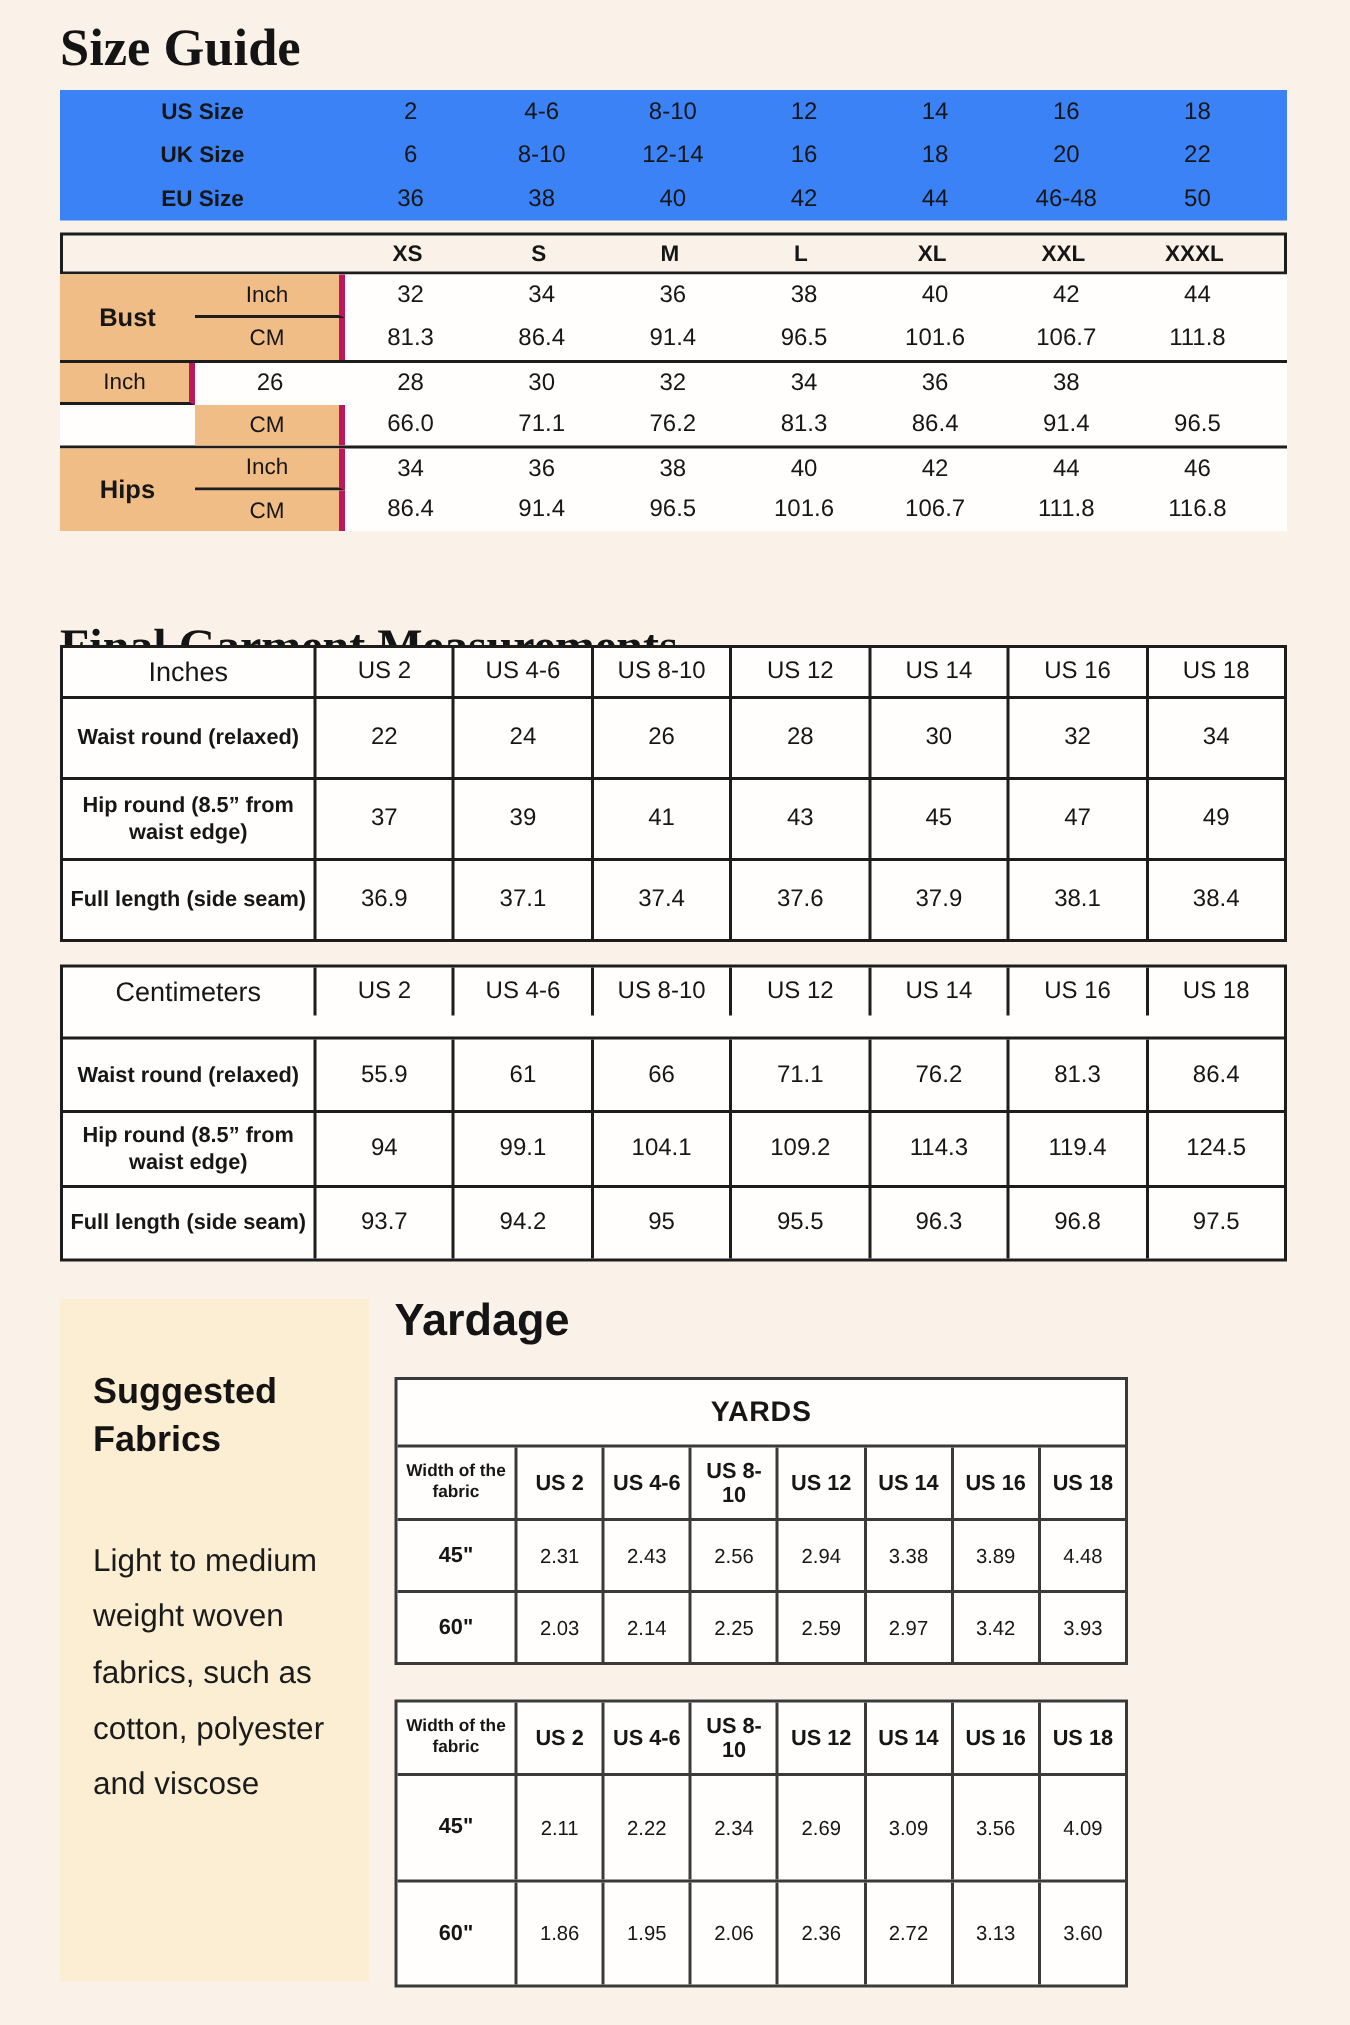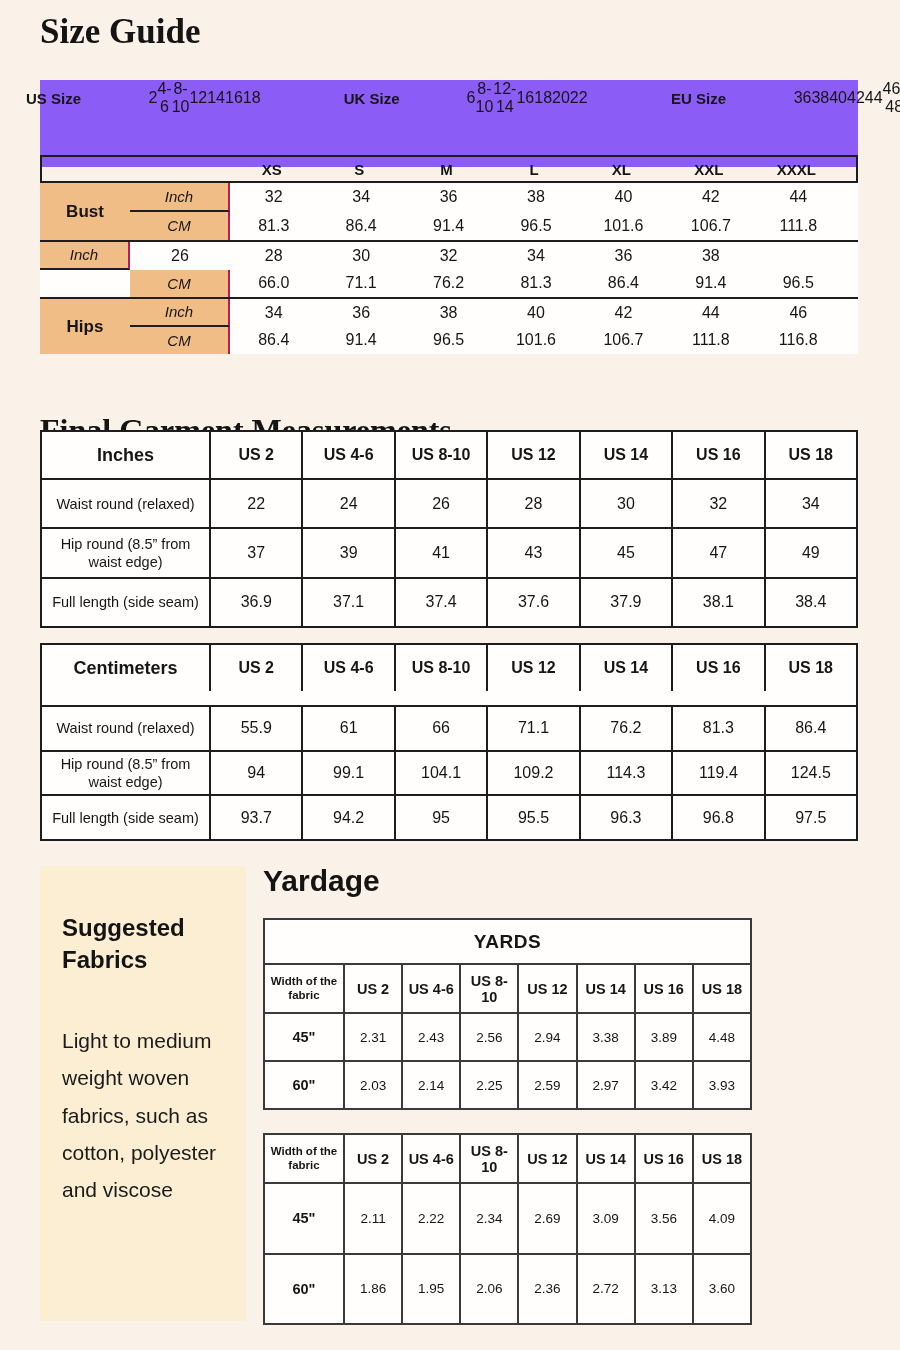--- a/index.html
+++ b/index.html
@@ -7,56 +7,56 @@
   .page { position:relative; width:900px; height:1350px; background:#FAF2E8; overflow:hidden; }
 
   .serif-title { position:absolute; left:40px; font-family:"Liberation Serif", serif; font-weight:700; color:#141414; }
   #title-size-guide { top:12px; font-size:35px; }
   #title-garment { top:372px; font-size:32px;margin-top:40px; }
   #title-yardage { position:absolute; left:263px; top:864px; font-size:30px; font-weight:700; color:#141414; }
 
   .c { display:flex; align-items:center; justify-content:center; text-align:center; }
 
   
-  .sg-intl { position:absolute; left:40px; top:80px; width:818px; height:87px; background:#8b5cf6;
-             display:flex; justify-content:center; }
+  .sg-intl { position:absolute; left:40px; top:60px; width:818px; height:87px; background:#3b82f6;
+             display:flex; flex-direction:column; justify-content:center; }
   .sg-intl-row { display:grid; grid-template-columns:190px repeat(7,1fr); height:29px; padding-right:16px; }
   .sg-intl-label { font-weight:700; font-size:15px; display:flex; align-items:center; justify-content:center; }
   .sg-intl-row .c { font-size:16px; }
 
   
   .sg-letters { position:absolute; left:40px; top:155px; width:818px; height:28px; border:2px solid #1d1d1d;
                 display:grid; grid-template-columns:186px repeat(7,1fr); padding-right:16px; }
   .sg-letters .c { font-weight:700; font-size:15px; }
 
   
   .sg-body { position:absolute; left:40px; top:183px; width:818px;border-radius:25px; }
   .sg-group { display:grid; grid-template-columns:90px 100px repeat(7,1fr); grid-template-rows:1fr 1fr;
               height:57px; padding-right:16px; background:#FFFEFC; }
   .sg-group + .sg-group { border-top:2px solid #1d1d1d; }
   .sg-glabel { grid-row:1 / 3; grid-column:1; background:#F1BD86; font-weight:700; font-size:17px;
                display:flex; align-items:center; justify-content:center; }
-  .sg-unit { background:#F1BD86; border-right:2px solid #be185d; font-size:15px;
-             display:flex; align-items:center; justify-content:center;font-style:italic; }
+  .sg-unit { background:#F1BD86; border-right:4px solid #be185d; font-size:15px;
+             display:flex; align-items:center; justify-content:center; }
   .sg-unit.inch { border-bottom:2px solid #1d1d1d; }
   .sg-body .c { font-size:16px; }
 
   
   .gt { position:absolute; left:40px; width:818px; height:198px; border:2px solid #1d1d1d;
         background:#FFFEFC; display:flex; flex-direction:column; }
   #gt-inches { top:430px; } #gt-cm { top:643px;gap:14px; }
   .gt-grid { display:grid; grid-template-columns:167px repeat(7,1fr); }
   .gt-grid > div { display:flex; align-items:center; justify-content:center; text-align:center;
                    border-left:2px solid #1d1d1d; padding:0 4px; }
   .gt-grid > div:first-child { border-left:none; }
-  .gt-head { height:46px; flex:none; font-weight:700; font-size:16px; }
+  .gt-head { height:32px; flex:none; font-weight:400; font-size:16px; }
   .gt-head .gt-unit { font-size:18px; }
   .gt-rows { flex:1; display:flex; flex-direction:column; }
   .gt-row { flex:1; border-top:2px solid #1d1d1d; font-size:16px; }
-  .gt-row .gt-label { font-weight:400; font-size:14.5px; line-height:1.25; }
+  .gt-row .gt-label { font-weight:700; font-size:14.5px; line-height:1.25; }
 
   
   .fabrics { position:absolute; left:40px; top:866px; width:206px; height:455px;
              background:#FCEED3; padding:46px 22px 0 22px; }
   .fabrics h3 { font-size:24px; font-weight:700; line-height:1.33; color:#141414; }
   .fabrics p { margin-top:46px; font-size:21px; line-height:1.78; color:#1b1b1b; }
 
   
   .yt { position:absolute; left:263px; width:489px; height:192px; border:2px solid #3a3a3a;
         background:#FFFEFC; display:flex; flex-direction:column; }

